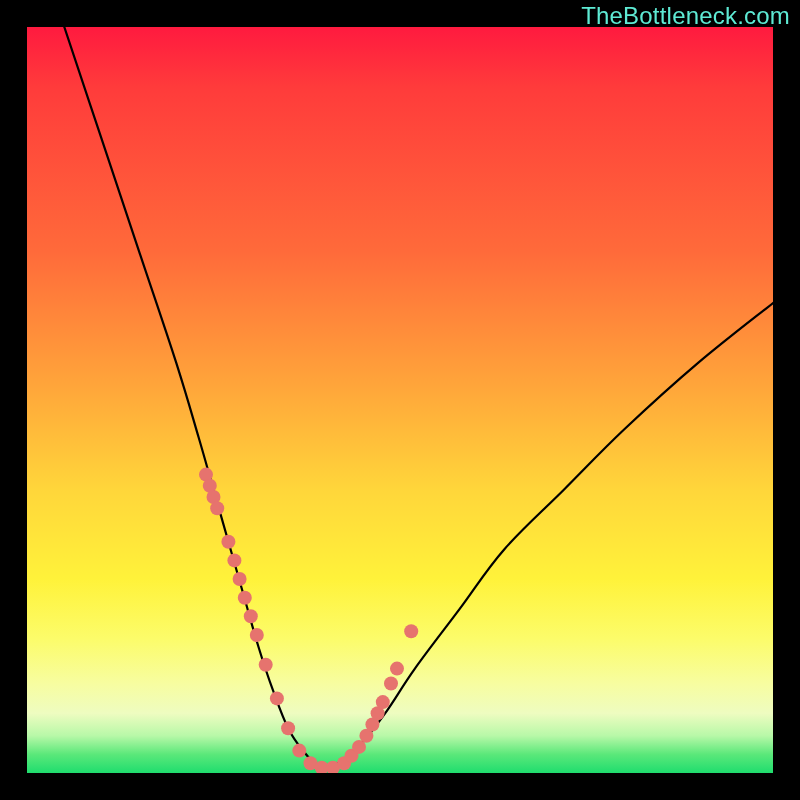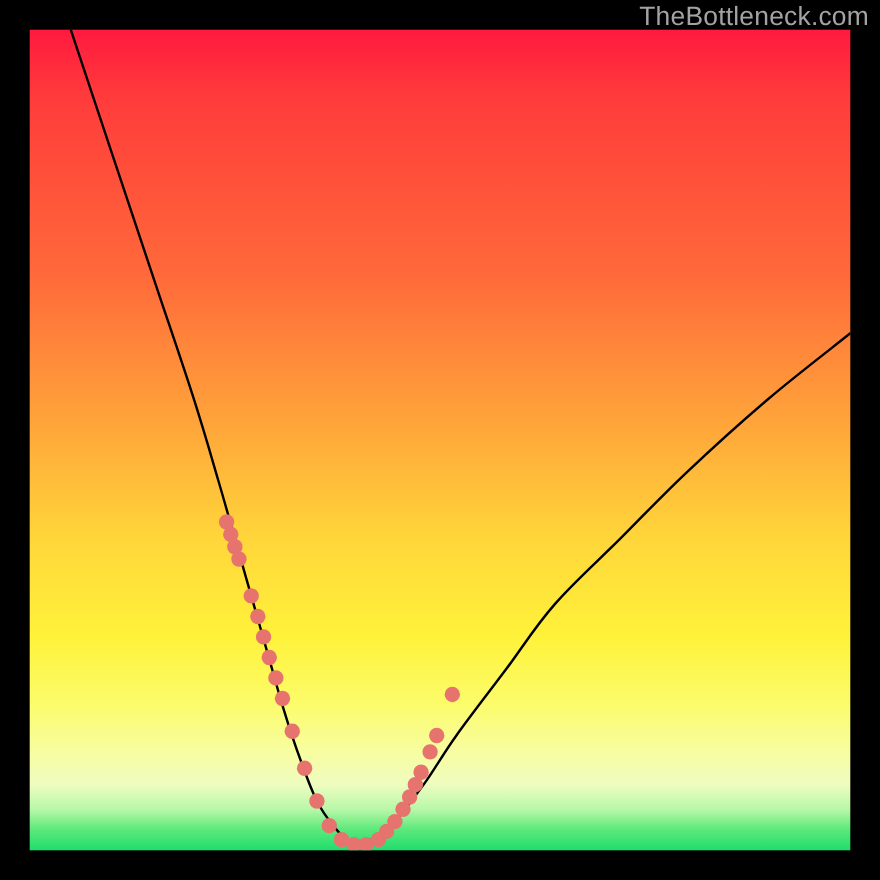--- a/index.html
+++ b/index.html
@@ -37,21 +37,21 @@
       #eefcc0 92%,
       #b8f8a8 95%,
       #5be87a 97.5%,
       #1fdd6e 100%
     );
   }
   .watermark {
     position: absolute;
     top: 2px;
     right: 10px;
-    color: #a3a3a3;
+    color: #5eead4;
     font-size: 24px;
     font-weight: 500;
     letter-spacing: 0.2px;
     user-select: none;
   }
   svg.curve {
     position: absolute;
     left: 0;
     top: 0;
     width: 746px;

